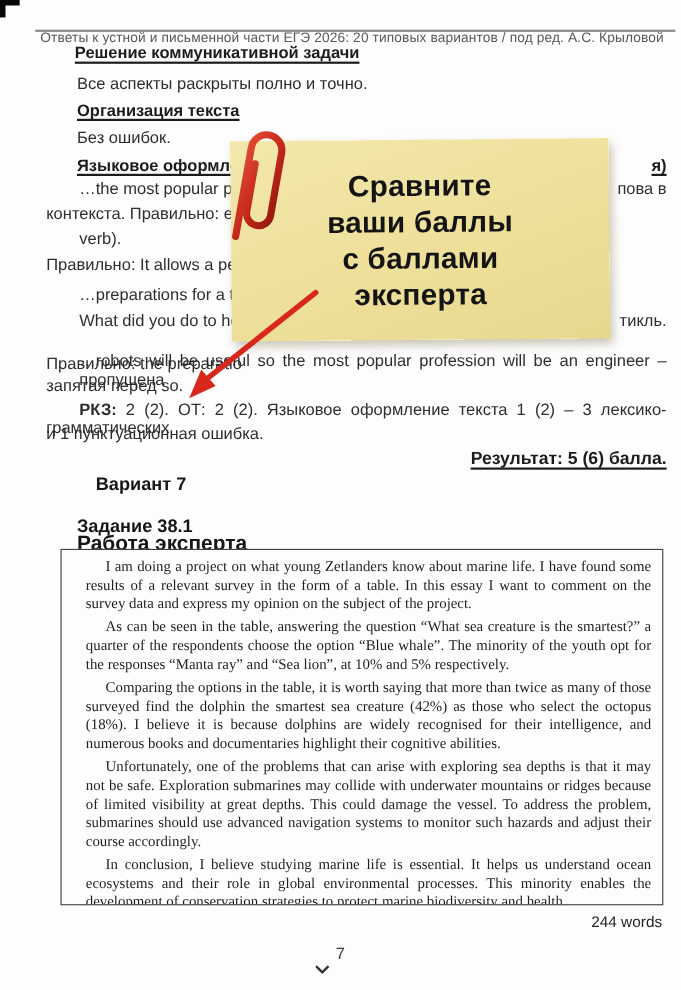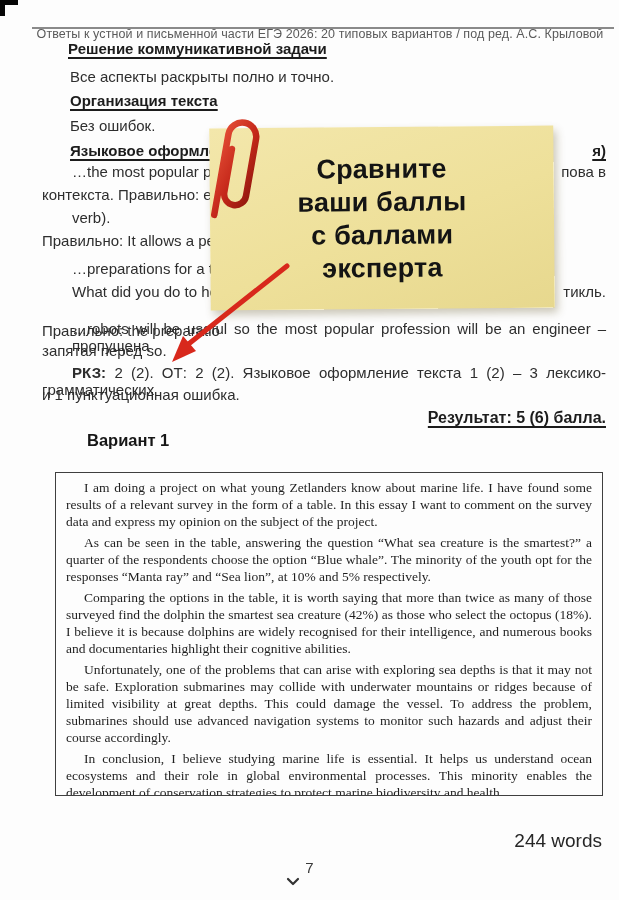--- a/index.html
+++ b/index.html
@@ -17,28 +17,28 @@
   .h-u{font-weight:bold;font-size:15px;color:#1c1c1c;text-decoration:underline;text-decoration-thickness:1.5px;text-underline-offset:3px;}
   .body-txt{font-size:15px;color:#2e2e2e;}
   .row{left:42px;width:564px;display:flex;justify-content:space-between;font-size:15px;}
   .row.ind{padding-left:30px;width:534px;}
   .just{left:42px;width:564px;font-size:15px;text-align:justify;text-align-last:justify;}
   .result{right:13px;font-weight:bold;font-size:16px;color:#1c1c1c;text-decoration:underline;text-decoration-thickness:1.5px;text-underline-offset:3px;}
   .big-h{font-weight:bold;font-size:16.5px;color:#161616;}
   .sub-h{font-weight:bold;font-size:19px;color:#161616;}
   
   .essay-box{
-    top:472px;left:55px;width:548px;height:324px;box-sizing:border-box;
-    border:1.6px solid #3f3f3f;padding:6px 10px 6px 10px;overflow:hidden;background:#fdfdfd;
+    top:499px;left:55px;width:548px;height:324px;box-sizing:border-box;
+    border:1.6px solid #3f3f3f;padding:6px 10px 6px 22px;overflow:hidden;background:#fdfdfd;
   }
   .essay-box p{
     margin:0 0 4px 0;font-family:"Liberation Serif",serif;font-size:13.5px;line-height:17px;
     color:#1f1f1f;text-align:justify;text-indent:18px;
   }
-  .words{top:830px;right:17px;font-size:19px;color:#262626;}
+  .words{top:830px;right:17px;font-size:14px;color:#262626;}
   .pagenum{top:859px;left:0;width:619px;text-align:center;font-size:15px;color:#3a3a3a;}
   
   .note{
     top:127px;left:210px;width:344px;height:182px;
     background:linear-gradient(160deg,#f3e7ab 0%,#eee09a 55%,#e7d88e 100%);
     transform:rotate(-0.5deg);
     box-shadow:3px 5px 9px rgba(90,75,25,.30);
     display:flex;flex-direction:column;justify-content:center;align-items:center;
     padding-top:2px;box-sizing:border-box;
   }
@@ -96,21 +96,21 @@
     <span></span>
   </div>
 
   <div class="abs just" style="top:320px;padding-left:30px;width:534px;">…robots will be useful so the most popular profession will be an engineer – пропущена</div>
   <div class="abs body-txt" style="top:342px;left:42px;">запятая перед so.</div>
 
   <div class="abs just" style="top:364px;text-indent:30px;"><b>РКЗ:</b><span> 2 (2). ОТ: 2 (2). Языковое оформление текста 1 (2) – 3 лексико-грамматических</span></div>
   <div class="abs body-txt" style="top:386px;left:42px;">и 1 пунктуационная ошибка.</div>
   <div class="abs result" style="top:409px;">Результат: 5 (6) балла.</div>
 
-  <div class="abs big-h" style="top:431px;left:87px;">Вариант 1</div>
+  <div class="abs big-h" style="top:431px;left:87px;">Вариант 7</div>
   <div class="abs big-h" style="top:470px;left:70px;">Задание 38.1</div>
   <div class="abs sub-h" style="top:484px;left:70px;">Работа эксперта</div>
 
   <div class="abs essay-box">
     <p>I am doing a project on what young Zetlanders know about marine life. I have found some results of a relevant survey in the form of a table. In this essay I want to comment on the survey data and express my opinion on the subject of the project.</p>
     <p>As can be seen in the table, answering the question “What sea creature is the smartest?” a quarter of the respondents choose the option “Blue whale”. The minority of the youth opt for the responses “Manta ray” and “Sea lion”, at 10% and 5% respectively.</p>
     <p>Comparing the options in the table, it is worth saying that more than twice as many of those surveyed find the dolphin the smartest sea creature (42%) as those who select the octopus (18%). I believe it is because dolphins are widely recognised for their intelligence, and numerous books and documentaries highlight their cognitive abilities.</p>
     <p>Unfortunately, one of the problems that can arise with exploring sea depths is that it may not be safe. Exploration submarines may collide with underwater mountains or ridges because of limited visibility at great depths. This could damage the vessel. To address the problem, submarines should use advanced navigation systems to monitor such hazards and adjust their course accordingly.</p>
     <p>In conclusion, I believe studying marine life is essential. It helps us understand ocean ecosystems and their role in global environmental processes. This minority enables the development of conservation strategies to protect marine biodiversity and health.</p>
   </div>

